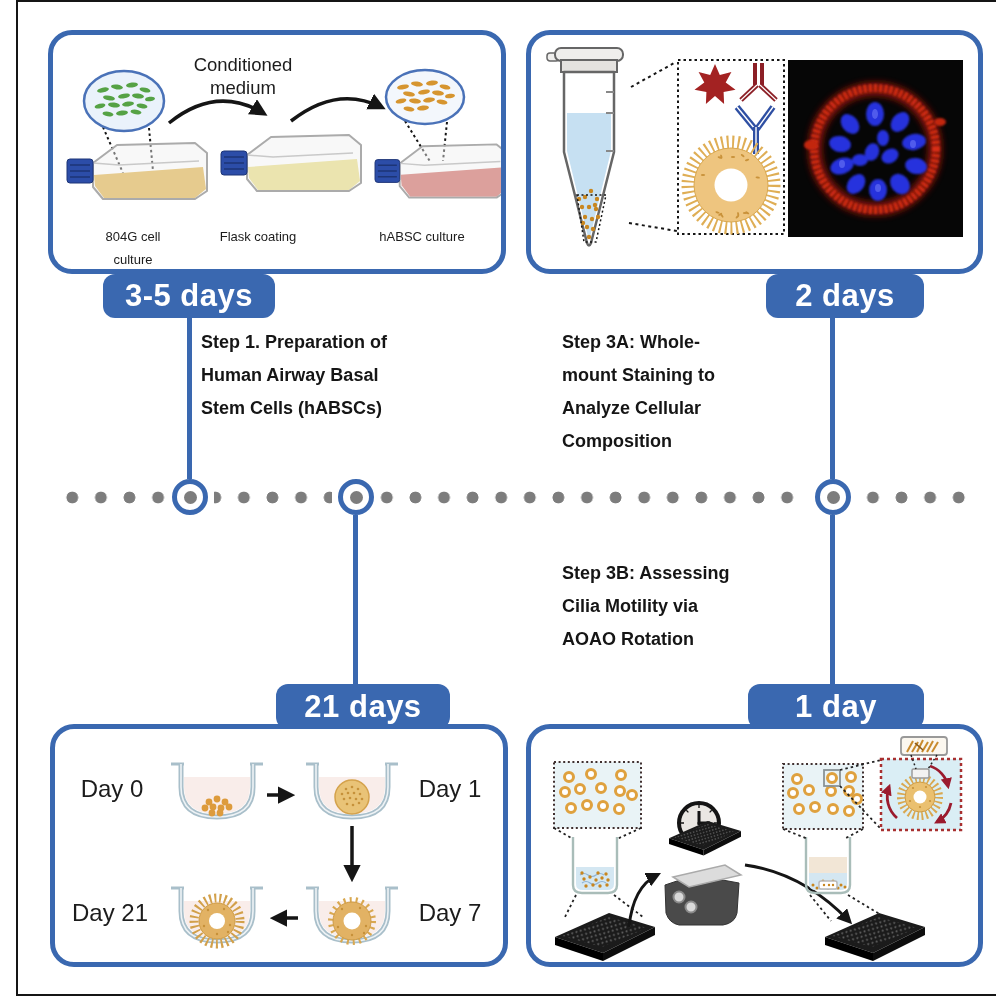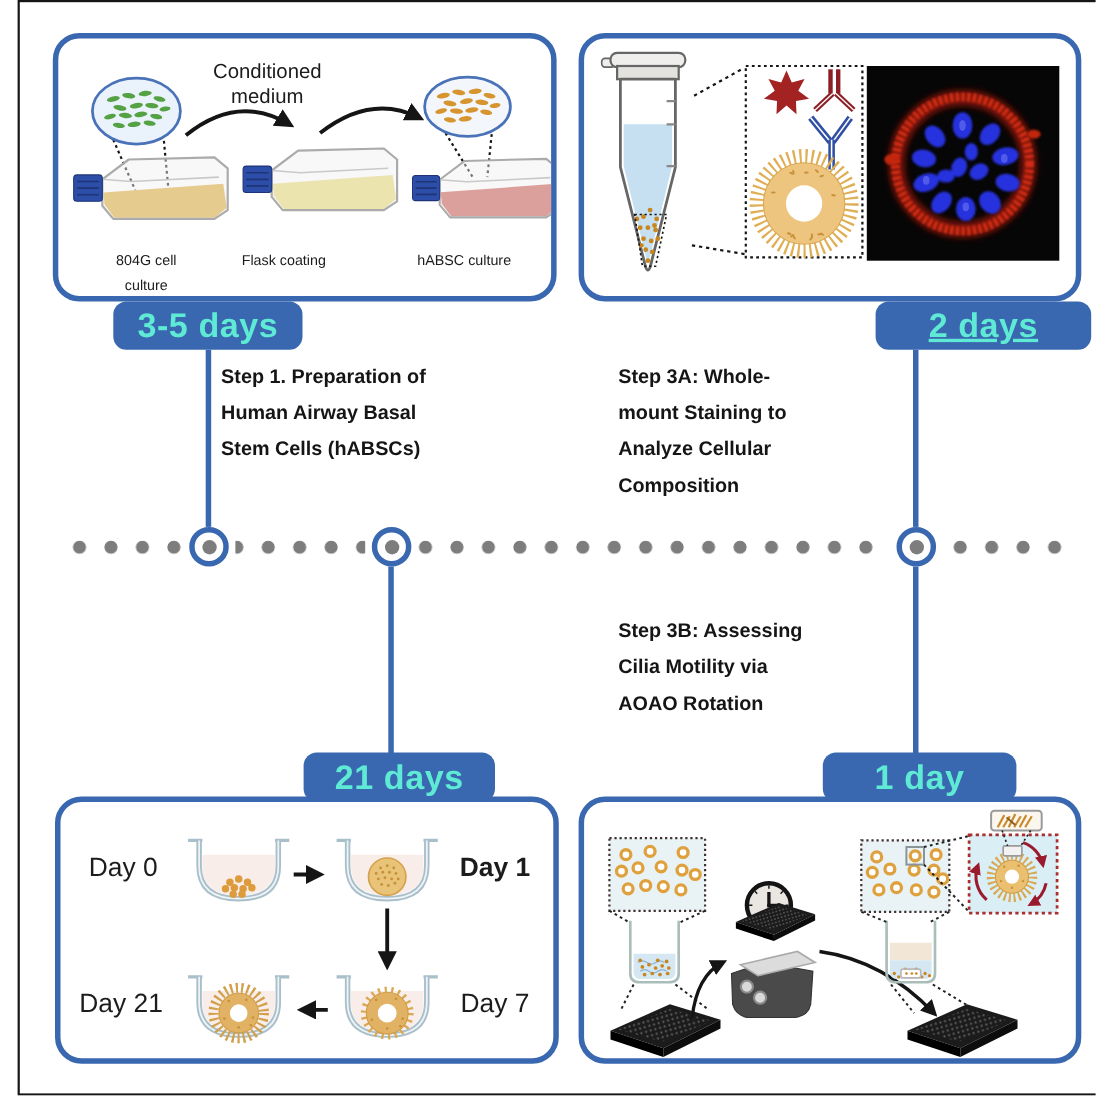--- a/index.html
+++ b/index.html
@@ -8,21 +8,21 @@
     box-sizing:border-box;border:2px solid #151515;overflow:hidden;
     font-family:"Liberation Sans",sans-serif;
     margin-left:16px;
   }
   .panel{
     position:absolute;background:#fff;border:5px solid var(--accent,#3a68b0);
     border-radius:24px;box-sizing:border-box;
   }
   .panel svg{position:absolute;left:0;top:0;}
   .badge{
-    position:absolute;background:var(--accent,#3a68b0);color:#5eead4;
+    position:absolute;background:var(--accent,#3a68b0);color:#ffffff;
     font-weight:bold;font-size:31px;border-radius:12px;
     display:flex;align-items:center;justify-content:center;
     z-index:30;letter-spacing:.5px;
   }
   .title{
     position:absolute;color:#151515;font-weight:bold;font-size:18px;
     line-height:33px;white-space:pre-line;z-index:20;
   }
   .vline{position:absolute;width:5px;background:var(--accent,#3a68b0);z-index:10;}
   .tl-dots{
@@ -251,21 +251,21 @@
           <ellipse cx="87" cy="54" rx="3" ry="5"></ellipse>
             <ellipse cx="90" cy="128" rx="3" ry="4"></ellipse>
           <ellipse cx="54" cy="104" rx="3" ry="4"></ellipse>
             <ellipse cx="125" cy="84" rx="3" ry="4"></ellipse>
         </g>
       </g>
     </svg>
   </div>
 
   <div class="badge" style="left:85px;top:272px;width:172px;height:44px;">3-5 days</div>
-  <div class="badge" style="left:778px;top:272px;width:196px;height:44px;text-decoration:underline;">2 days</div>
+  <div class="badge" style="left:748px;top:272px;width:158px;height:44px;">2 days</div>
 
   <div class="title" style="left:183px;top:324px;width:300px;">Step 1. Preparation of
 Human Airway Basal
 Stem Cells (hABSCs)</div>
   <div class="title" style="left:544px;top:324px;width:300px;">Step 3A: Whole-
 mount Staining to
 Analyze Cellular
 Composition</div>
   <div class="title" style="left:544px;top:555px;width:300px;">Step 3B: Assessing
 Cilia Motility via
@@ -377,21 +377,21 @@
           <circle r="8" fill="#fff"></circle>
         </g>
       </g>
 
       <path d="M212,66 H235" fill="none" stroke="#151515" stroke-width="3.5" marker-end="url(#ah2)"></path>
       <path d="M297,97 V148" fill="none" stroke="#151515" stroke-width="3.5" marker-end="url(#ah2)"></path>
       <path d="M243,189 H220" fill="none" stroke="#151515" stroke-width="3.5" marker-end="url(#ah2)"></path>
     </svg>
 
     <div class="lbl day" style="left:14px;top:48px;width:86px;">Day 0</div>
-    <div class="lbl day" style="left:352px;top:48px;width:86px;font-weight:bold;">Day 1</div>
+    <div class="lbl day" style="left:352px;top:48px;width:86px;">Day 1</div>
     <div class="lbl day" style="left:352px;top:172px;width:86px;">Day 7</div>
     <div class="lbl day" style="left:10px;top:172px;width:90px;">Day 21</div>
   </div>
 
   <div class="panel" id="p3b" style="left:508px;top:722px;width:457px;height:243px;">
     <svg width="447" height="233" viewBox="0 0 447 233">
       <defs>
         <marker id="ah3" viewBox="0 0 10 10" refX="7" refY="5" markerWidth="5" markerHeight="5" orient="auto-start-reverse">
           <path d="M0,0 L10,5 L0,10 z" fill="#151515"></path>
         </marker>

